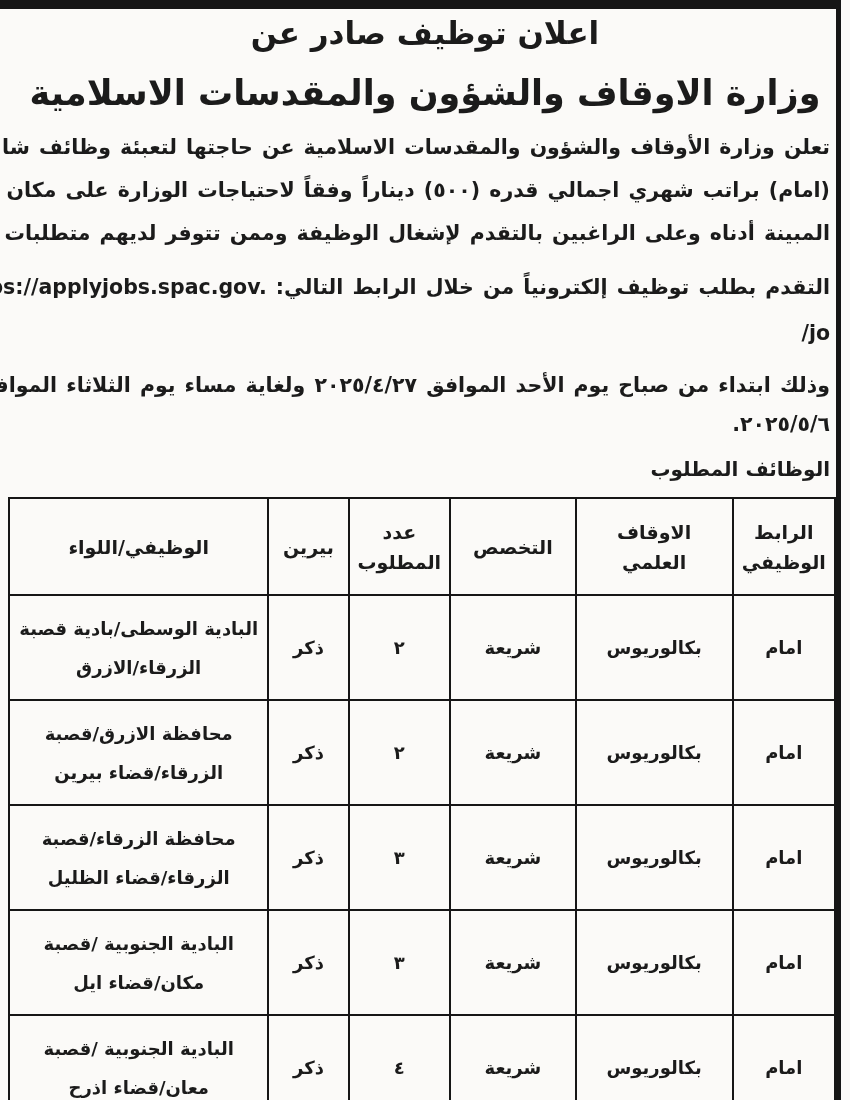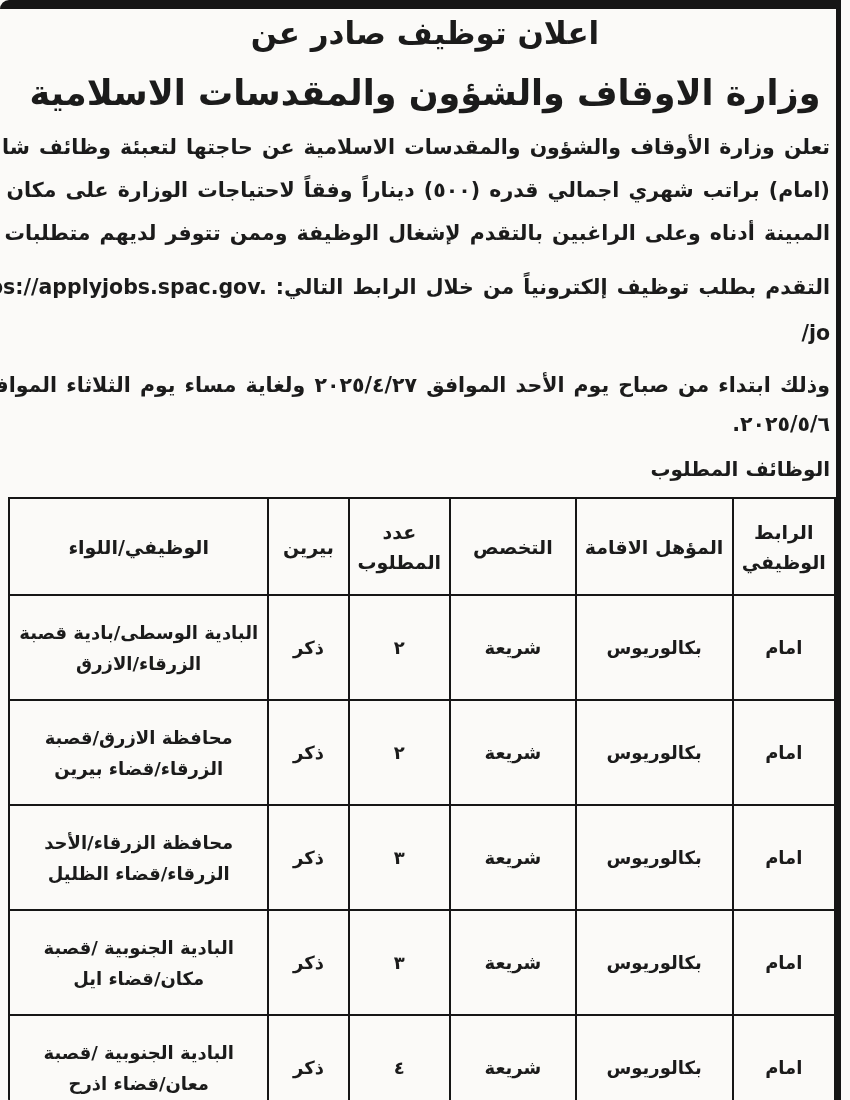--- a/index.html
+++ b/index.html
@@ -9,21 +9,20 @@
     font-family:"DejaVu Sans", sans-serif;
     color:#1b1b1b;
     overflow:hidden;
     position:relative;
   }
   .page{
     position:absolute;inset:0;
     width:850px;height:1100px;
     overflow:hidden;
     direction:rtl;
-    border-radius:9px;
   }
   
   .frame-top{
     position:absolute;top:0;left:0;width:841px;height:9px;
     background:#161616;
   }
   .frame-right{
     position:absolute;top:0;left:836px;width:5px;height:1100px;
     background:#161616;
   }
@@ -67,21 +66,21 @@
   }
   table.jobs th, table.jobs td{
     border:2.5px solid #161616;
     text-align:center;vertical-align:middle;
     font-weight:bold;
     padding:2px 6px;
     overflow:hidden;
   }
   table.jobs th{font-size:19px;line-height:30px;height:91px;}
   table.jobs td{font-size:18px;height:99px;}
-  td.loc{font-size:17.5px;line-height:31px;}
+  td.loc{font-size:17.5px;line-height:39px;}
   .col-title{width:12.4%;}
   .col-qual{width:19.0%;}
   .col-spec{width:15.2%;}
   .col-count{width:12.3%;}
   .col-gender{width:9.7%;}
   .col-gov{width:31.4%;}
 </style>
 </head>
 <body>
 
@@ -111,21 +110,21 @@
       <col class="col-title">
         <col class="col-qual">
         <col class="col-spec">
       <col class="col-count">
         <col class="col-gender">
         <col class="col-gov">
     </colgroup>
     <thead>
       <tr>
         <th>الرابط الوظيفي</th>
-        <th>المؤهل الاقامة</th>
+        <th>الاوقاف العلمي</th>
         <th>التخصص</th>
         <th>عدد المطلوب</th>
         <th>بيرين</th>
         <th>الوظيفي/اللواء</th>
       </tr>
     </thead>
     <tbody>
       <tr>
         <td>امام</td>
         <td>بكالوريوس</td>
@@ -141,21 +140,21 @@
         <td>٢</td>
         <td>ذكر</td>
         <td class="loc">محافظة الازرق/قصبة الزرقاء/قضاء بيرين</td>
       </tr>
       <tr>
         <td>امام</td>
         <td>بكالوريوس</td>
         <td>شريعة</td>
         <td>٣</td>
         <td>ذكر</td>
-        <td class="loc">محافظة الزرقاء/الأحد الزرقاء/قضاء الظليل</td>
+        <td class="loc">محافظة الزرقاء/قصبة الزرقاء/قضاء الظليل</td>
       </tr>
       <tr>
         <td>امام</td>
         <td>بكالوريوس</td>
         <td>شريعة</td>
         <td>٣</td>
         <td>ذكر</td>
         <td class="loc">البادية الجنوبية /قصبة مكان/قضاء ايل</td>
       </tr>
       <tr>

